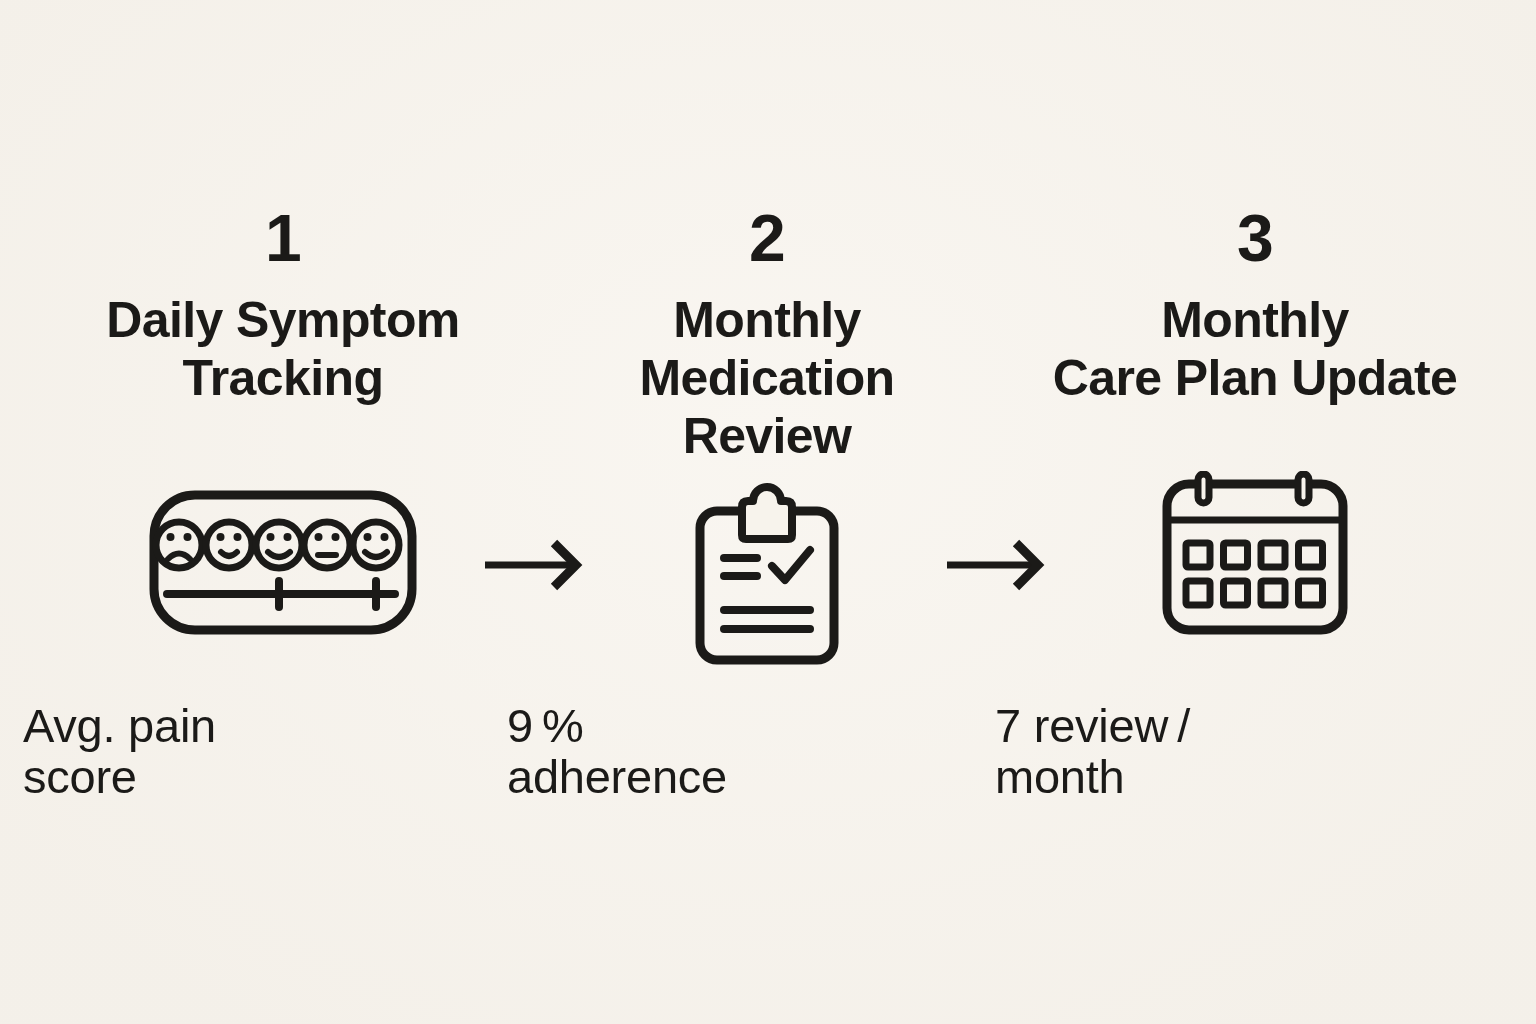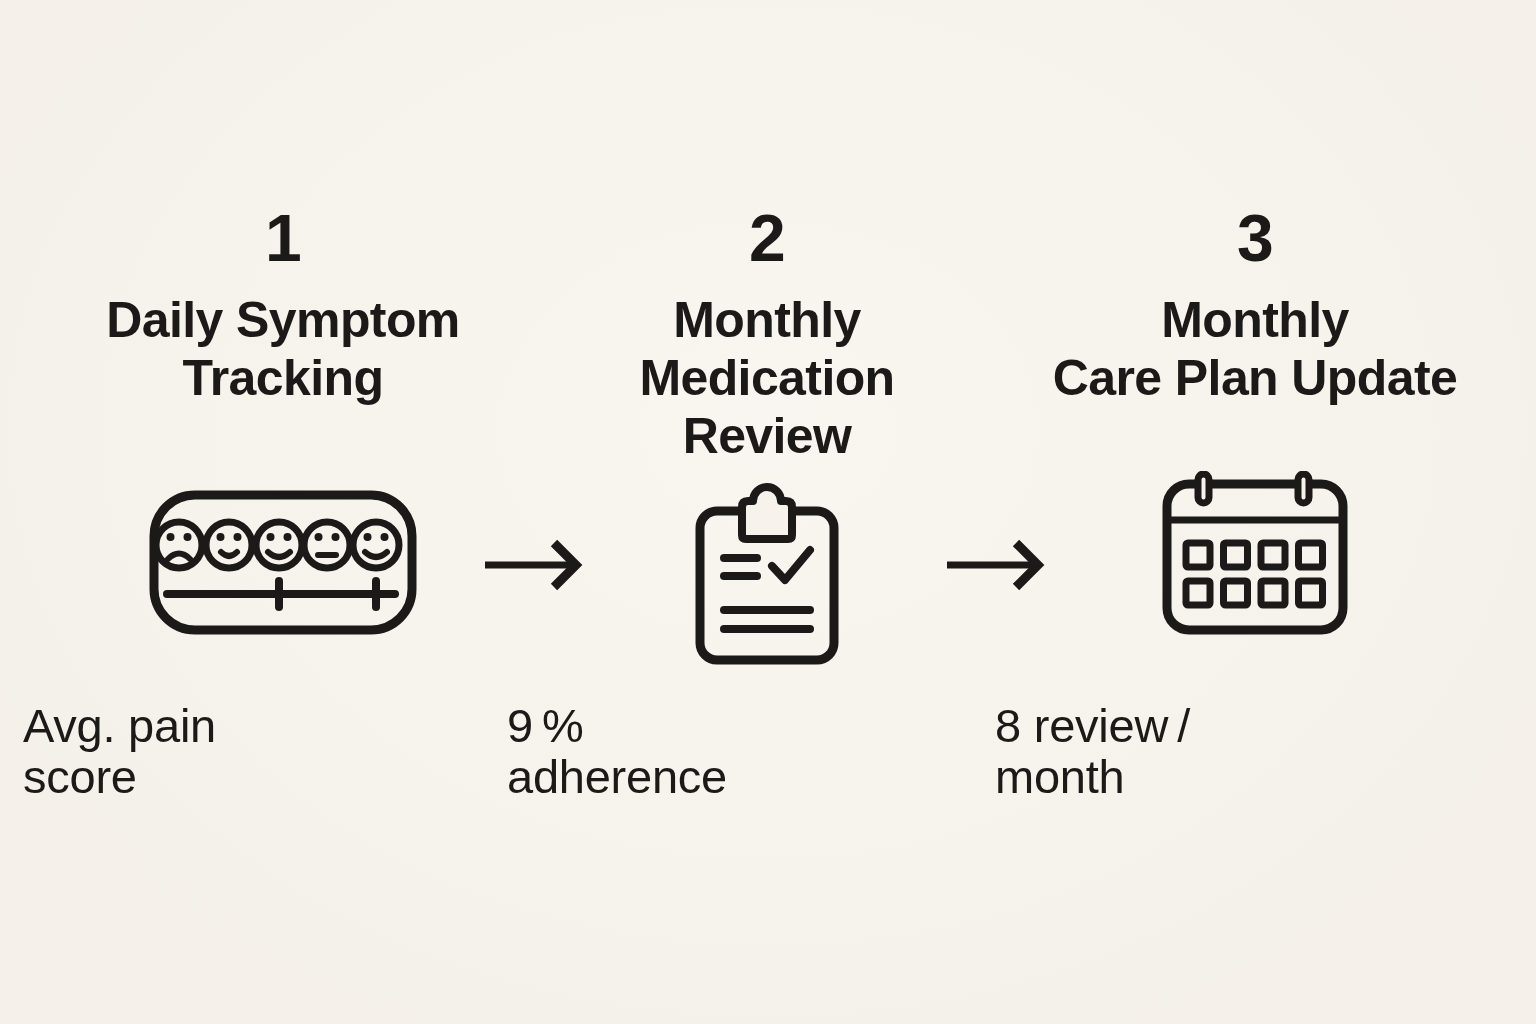--- a/index.html
+++ b/index.html
@@ -158,17 +158,17 @@
           <rect x="61.5" y="72" width="24" height="24" rx="2"></rect>
           <rect x="99" y="72" width="24" height="24" rx="2"></rect>
           <rect x="136.5" y="72" width="24" height="24" rx="2"></rect>
           <rect x="24" y="110" width="24" height="24" rx="2"></rect>
           <rect x="61.5" y="110" width="24" height="24" rx="2"></rect>
           <rect x="99" y="110" width="24" height="24" rx="2"></rect>
           <rect x="136.5" y="110" width="24" height="24" rx="2"></rect>
         </g>
       </svg>
     </div>
-    <p class="caption">8 review /
+    <p class="caption">7 review /
 month</p>
   </section>
 
 </div>
 
 </body></html>

